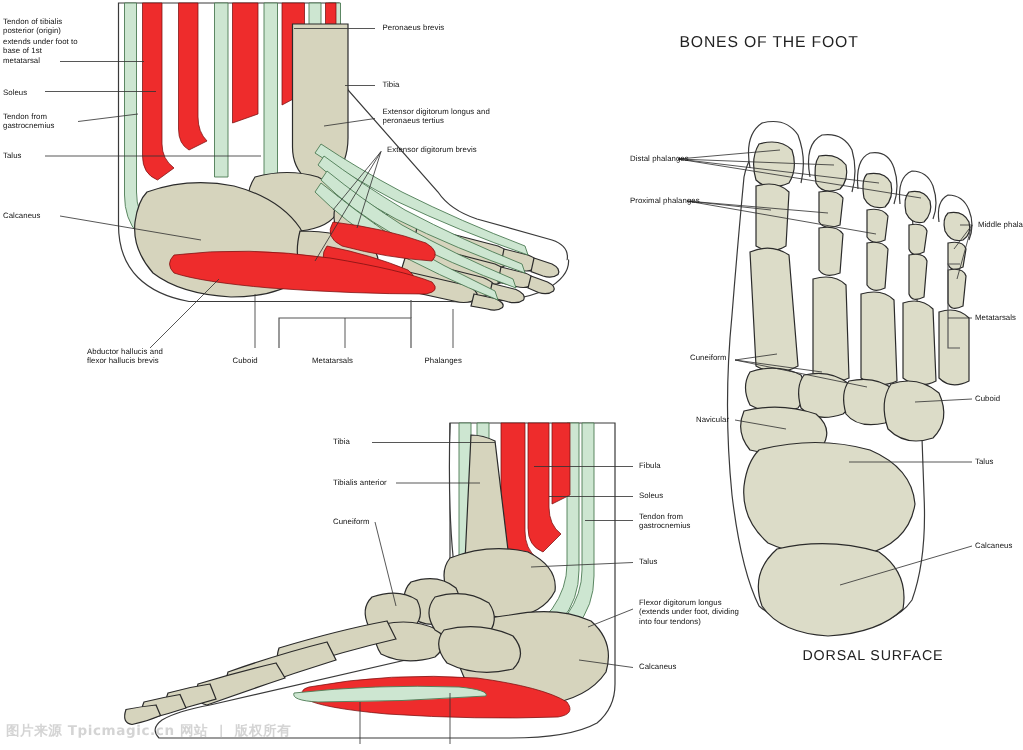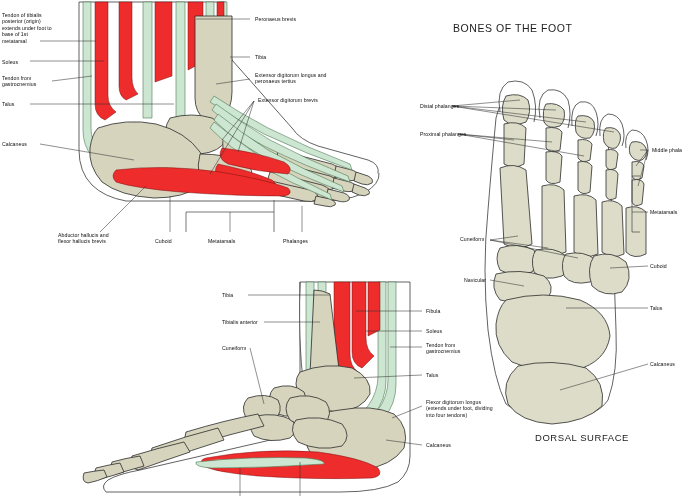--- a/index.html
+++ b/index.html
@@ -245,20 +245,21 @@
       <line class="ld" x1="648" y1="212" x2="632" y2="212"></line>
       <line class="ld" x1="648" y1="266" x2="610" y2="268"></line>
       <line class="ld" x1="648" y1="308" x2="566" y2="308"></line>
       <line class="ld" x1="648" y1="364" x2="560" y2="390"></line>
     </g>
   </svg>
 
   <div class="title" style="left:453px;top:22px;">BONES OF THE FOOT</div>
   <div class="title" style="left:535px;top:405px;font-size:9.5px;margin-top:27px;">DORSAL SURFACE</div>
 
+  <div class="wm-bot">图片来源 Tpicmagic.cn 网站  |  版权所有</div>
 
   <div class="lbl" style="left:2px;top:12px;width:50px;white-space:normal;">Tendon of tibialis posterior (origin) extends under foot to base of 1st metatarsal</div>
   <div class="lbl" style="left:2px;top:59px;">Soleus</div>
   <div class="lbl" style="left:2px;top:75px;width:44px;white-space:normal;">Tendon from gastrocnemius</div>
   <div class="lbl" style="left:2px;top:101px;">Talus</div>
   <div class="lbl" style="left:2px;top:141px;">Calcaneus</div>
 
   <div class="lbl" style="left:255px;top:16px;">Peronaeus brevis</div>
   <div class="lbl" style="left:255px;top:54px;">Tibia</div>
   <div class="lbl" style="left:255px;top:72px;width:80px;white-space:normal;">Extensor digitorum longus and peronaeus tertius</div>

